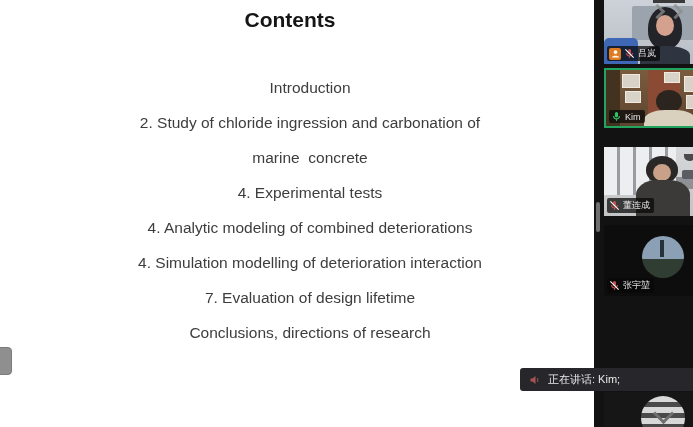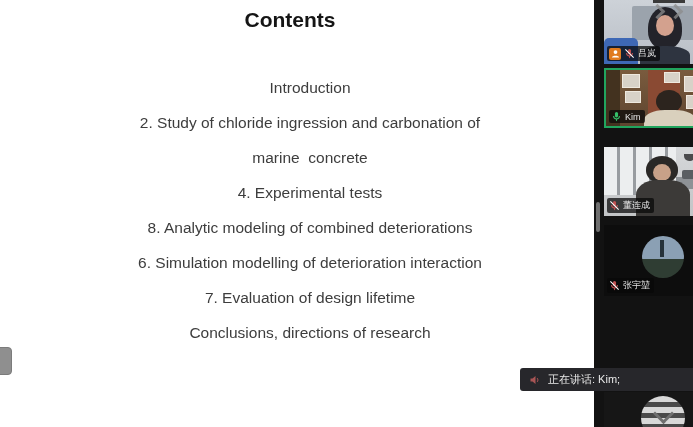--- a/index.html
+++ b/index.html
@@ -104,22 +104,22 @@
 
 <div class="stage">
 
   <div class="slide">
     <div class="slide-title">Contents</div>
     <div class="slide-lines">
       <div class="line">Introduction</div>
       <div class="line">2. Study of chloride ingression and carbonation of</div>
       <div class="line">marine  concrete</div>
       <div class="line">4. Experimental tests</div>
-      <div class="line">8. Analytic modeling of combined deteriorations</div>
-      <div class="line">6. Simulation modelling of deterioration interaction</div>
+      <div class="line">4. Analytic modeling of combined deteriorations</div>
+      <div class="line">4. Simulation modelling of deterioration interaction</div>
       <div class="line">7. Evaluation of design lifetime</div>
       <div class="line">Conclusions, directions of research</div>
     </div>
   </div>
 
   <div class="handle"></div>
 
   <div class="sidebar">
     <div class="scrollthumb"></div>
 

